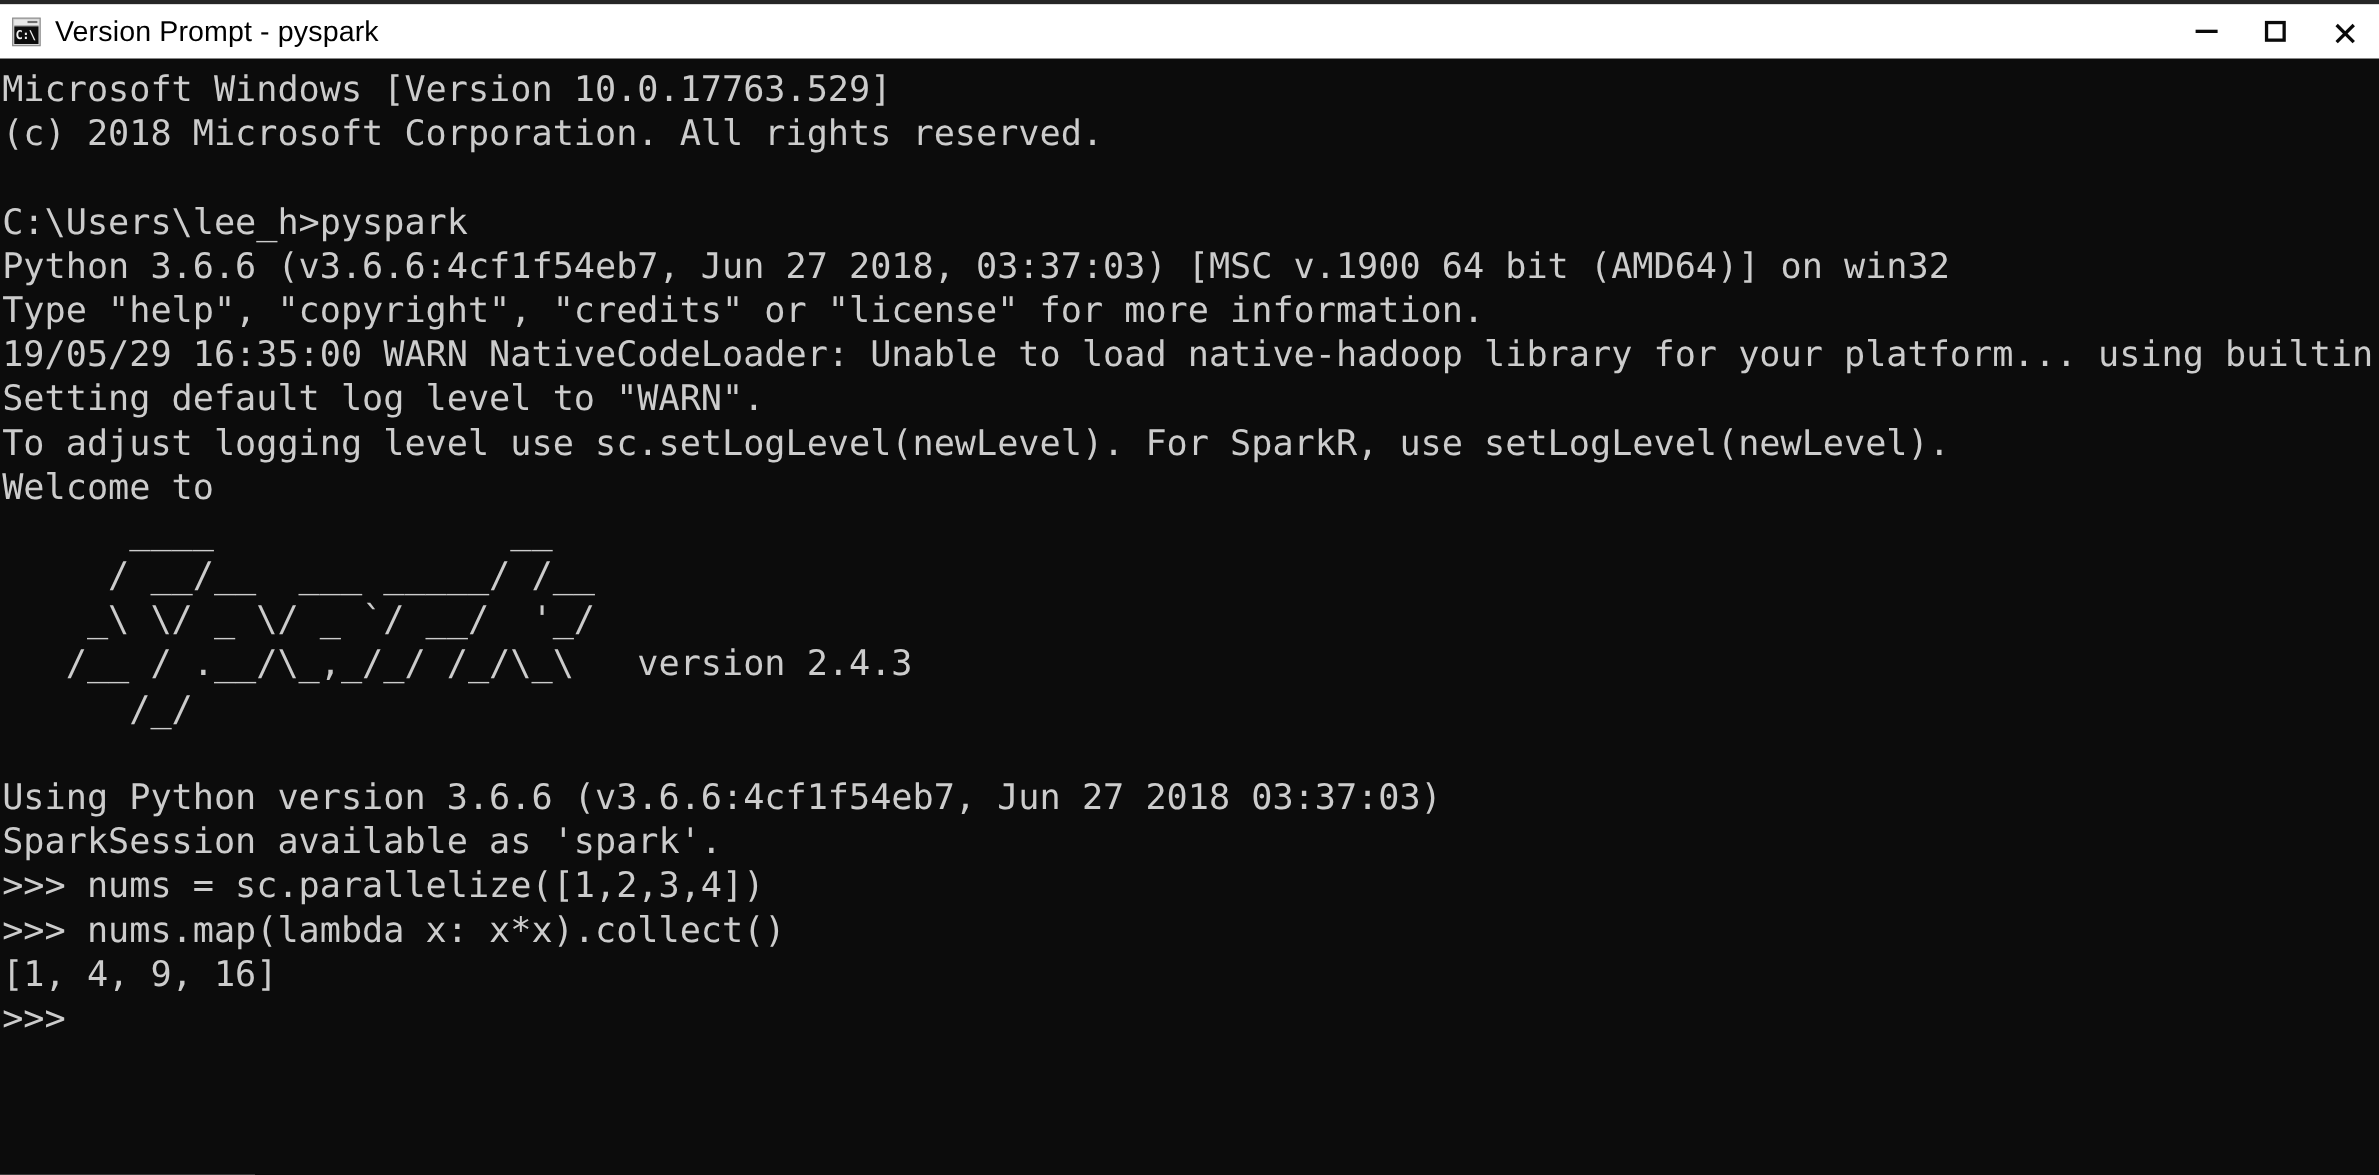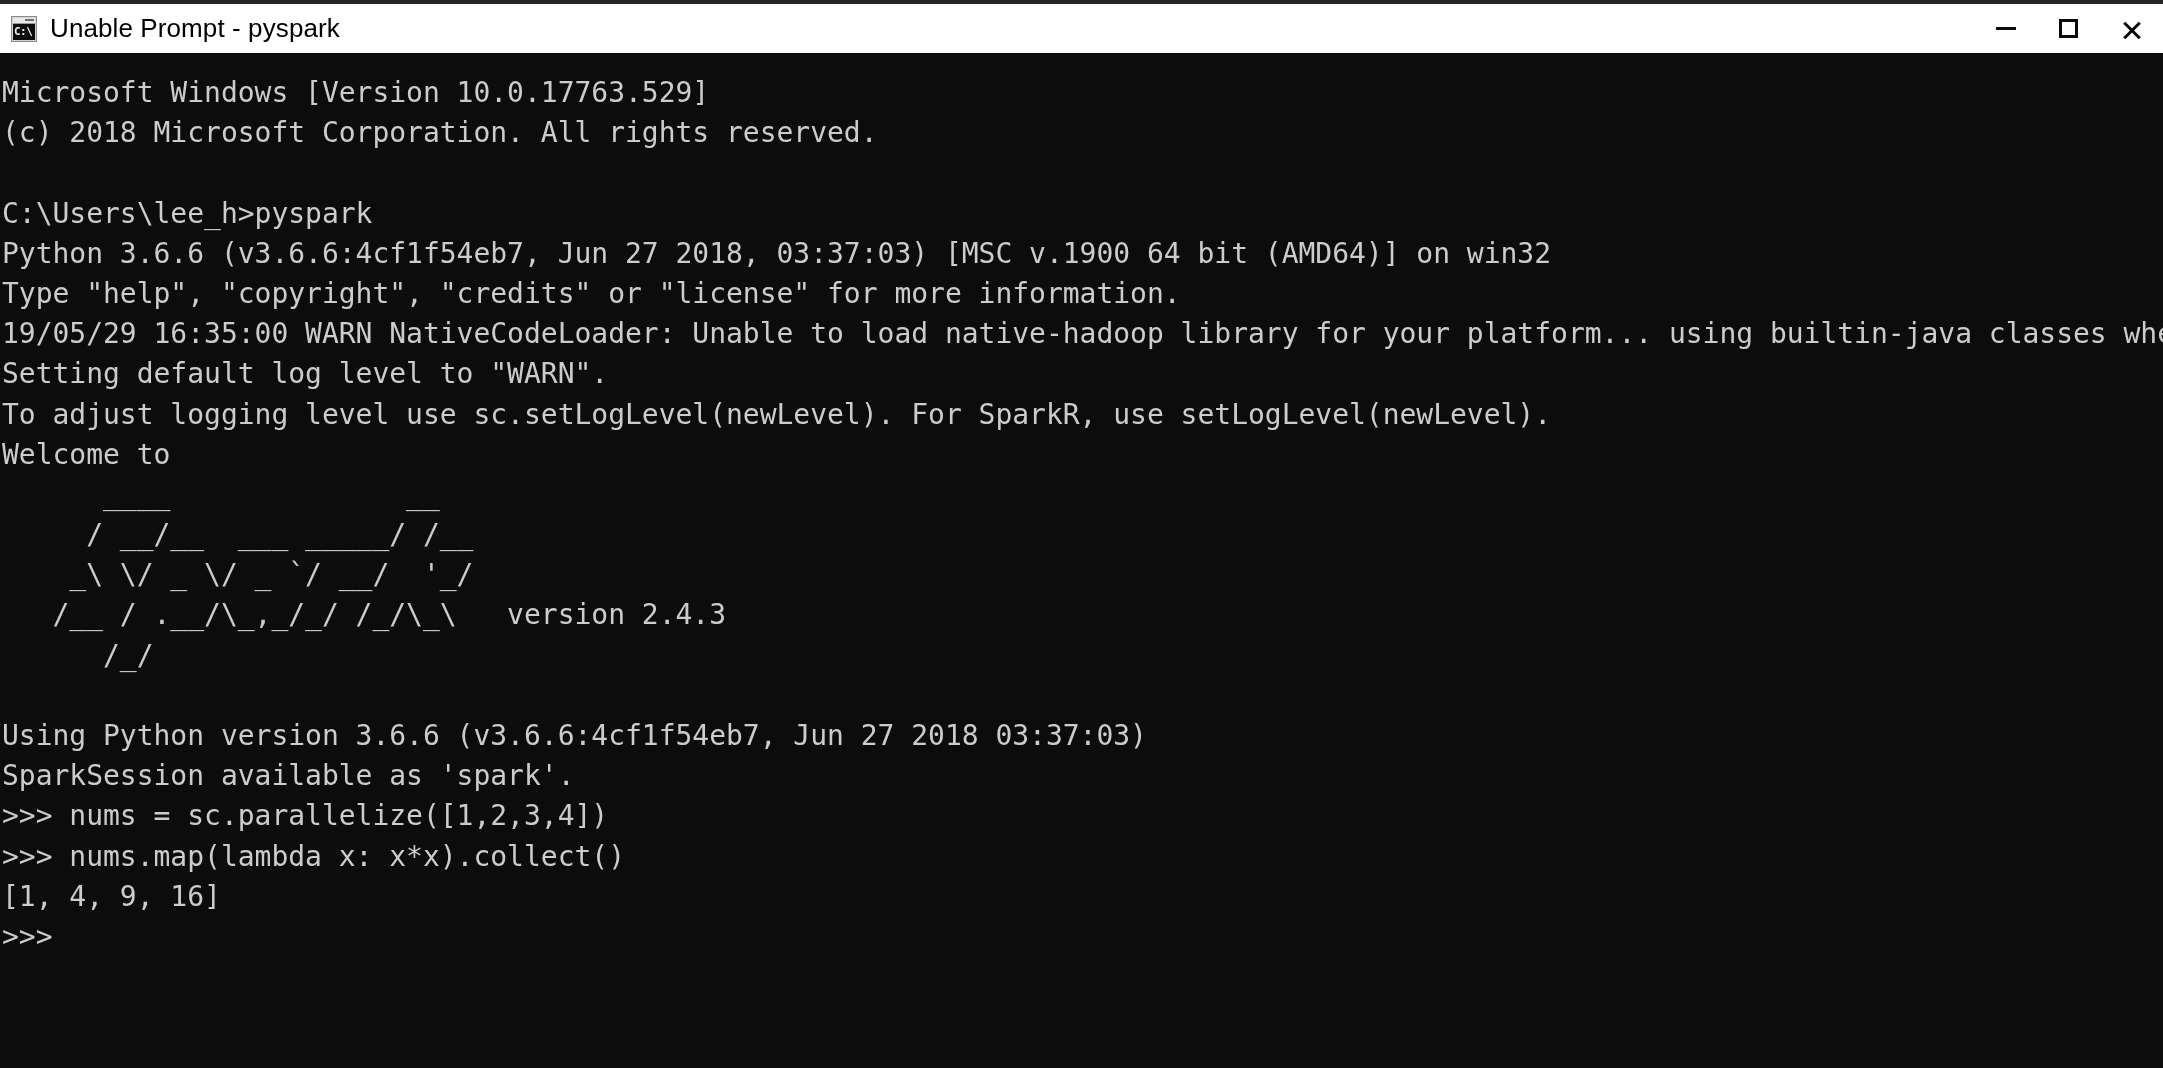--- a/index.html
+++ b/index.html
@@ -138,24 +138,24 @@
     background: #0a0a0a;
   }
   .win-btn .glyph-close::before { transform: rotate(45deg); }
   .win-btn .glyph-close::after  { transform: rotate(-45deg); }
 
   .terminal {
     flex: 1 1 auto;
     background: #0c0c0c;
     color: #cccccc;
     font-family: "DejaVu Sans Mono", "Liberation Mono", monospace;
-    font-size: 28px;
+    font-size: 32px;
     line-height: 40.2px;
     letter-spacing: -0.02px;
-    padding: 20px 0 0 2px;
+    padding: 8px 0 0 2px;
     overflow: hidden;
     white-space: pre;
     box-sizing: border-box;
   }
   .tline {
     height: 40.2px;
     white-space: pre;
     color: #cccccc;
   }
 </style>
@@ -165,21 +165,21 @@
 <div class="window">
 
   <div class="top-edge"></div>
 
   <div class="titlebar">
     <div class="title-left">
       <span class="cmd-icon">
         <span class="bar"></span>
         <span class="screen">C:\</span>
       </span>
-      <span class="title-text">Unable Prompt - pyspark</span>
+      <span class="title-text">Version Prompt - pyspark</span>
     </div>
 
     <div class="win-controls">
       <div class="win-btn">
         <span class="glyph-min"></span>
       </div>
       <div class="win-btn">
         <span class="glyph-max"></span>
       </div>
       <div class="win-btn">

